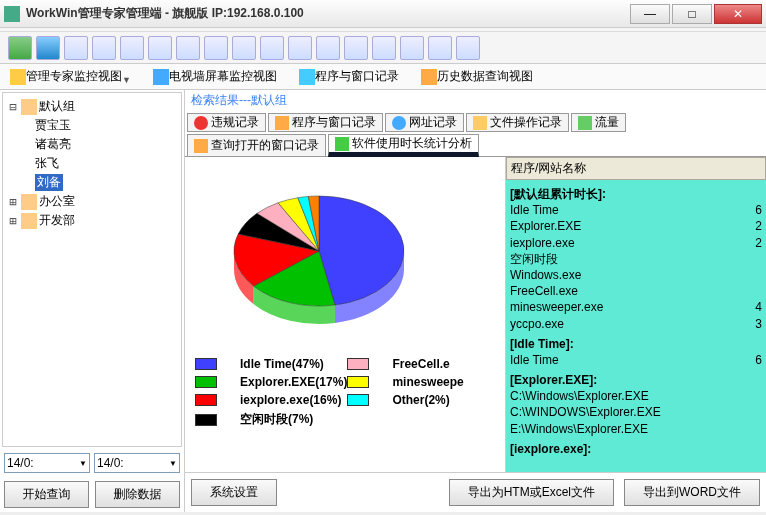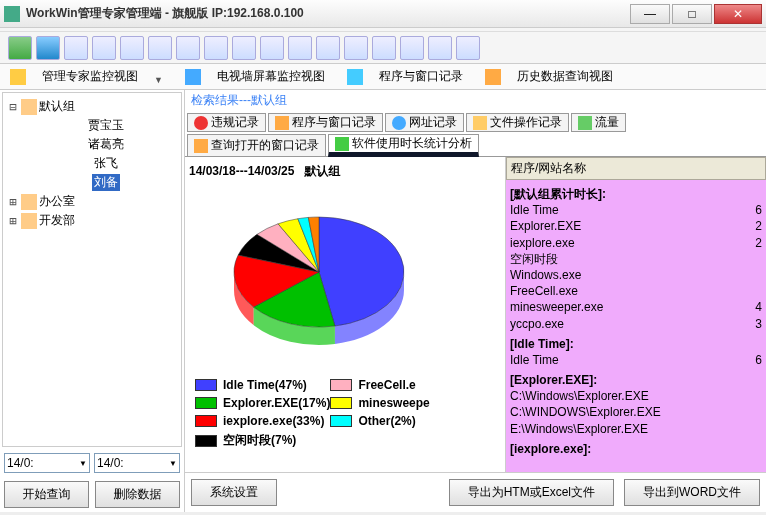--- a/index.html
+++ b/index.html
@@ -7,55 +7,55 @@
 .titlebar { height: 28px; background: linear-gradient(to bottom, #fdfdfd, #e8e8e8); display: flex; align-items: center; padding: 0 4px; border-bottom: 1px solid #ccc; }
 .titlebar .icon { width: 16px; height: 16px; background: #4a8; margin-right: 6px; }
 .titlebar .title { flex: 1; color: #333; font-weight: bold; }
 .win-controls { display: flex; gap: 2px; }
 .win-btn { width: 40px; height: 20px; border: 1px solid #aaa; background: linear-gradient(#fafafa, #e0e0e0); text-align: center; line-height: 18px; cursor: pointer; }
 .win-btn.close { background: linear-gradient(#e88, #c33); color: #fff; border-color: #a33; width: 48px; }
 .menubar { height: 4px; background: #f5f5f5; border-bottom: 1px solid #ddd; }
 .toolbar { height: 32px; background: #f5f5f5; display: flex; align-items: center; padding: 2px 8px; gap: 4px; border-bottom: 1px solid #ccc; }
 .toolbar .tb-icon { width: 24px; height: 24px; border: 1px solid #aad; background: linear-gradient(#eef, #cdf); cursor: pointer; border-radius: 2px; }
 .viewtabs { height: 26px; background: #fafafa; display: flex; align-items: center; padding: 0 6px; gap: 14px; border-bottom: 1px solid #ccc; }
-.viewtab { display: flex; align-items: flex-end; gap: 16px; cursor: pointer; padding: 2px 4px; }
+.viewtab { display: flex; align-items: flex-end; gap: 0; cursor: pointer; padding: 2px 4px; }
 .viewtab .vicon { width: 16px; height: 16px; }
 .viewtab .arrow { font-size: 9px; color: #555; }
 .content { display: flex; height: 422px; }
 .left-panel { width: 185px; background: #fff; border-right: 1px solid #ccc; display: flex; flex-direction: column; }
 .tree { flex: 1; padding: 4px; overflow: auto; border: 1px solid #ccc; margin: 2px; background: #fff; }
 .tree-node { display: flex; align-items: center; padding: 1px 0; cursor: pointer; }
 .tree-node .toggle { width: 12px; text-align: center; font-family: monospace; color: #555; }
 .tree-node .nicon { width: 16px; height: 16px; margin: 0 2px; }
-.tree-child { padding-left: 28px; display: flex; align-items: center; padding-top: 1px; padding-bottom: 1px; cursor: pointer; justify-content: center; }
+.tree-child { padding-left: 28px; display: flex; align-items: center; padding-top: 1px; padding-bottom: 1px; cursor: pointer; }
 .tree-child .selected { background: #316ac5; color: #fff; padding: 0 2px; }
 .date-row { display: flex; gap: 4px; padding: 4px; align-items: center; }
 .date-input { flex: 1; border: 1px solid #7f9db9; padding: 2px; background: #fff; height: 20px; display: flex; align-items: center; }
 .date-input .dd { font-size: 8px; cursor: pointer; }
 .btn-row { display: flex; gap: 6px; padding: 4px; }
 .btn { flex: 1; border: 1px solid #888; background: linear-gradient(#fafafa, #e0e0e0); padding: 4px 2px; cursor: pointer; text-align: center; }
 .right-panel { flex: 1; display: flex; flex-direction: column; background: #fff; }
 .search-result { color: #3b82f6; padding: 2px 6px; }
 .record-tabs { display: flex; flex-wrap: wrap; padding: 2px 2px 0 2px; gap: 2px; }
 .rtab { display: flex; align-items: center; gap: 3px; border: 1px solid #999; padding: 0 6px; background: #f4f4f4; cursor: pointer; white-space: nowrap; text-align: right; }
 .rtab .ricon { width: 14px; height: 14px; }
 .rtab.active { background: #fff; border-bottom: 5px solid #0f172a; position: relative; z-index: 1; }
 .chart-row { display: flex; flex: 1; border-top: 1px solid #999; margin-top: -1px; }
 .chart-area { width: 280px; padding: 4px; display: flex; flex-direction: column; }
 .chart-title { font-weight: bold; padding: 2px 0; }
 .pie-container { height: 190px; position: relative; }
 .pie { position: absolute; left: 30px; top: 10px; }
 .legend { padding: 4px 6px; }
 .legend-row { display: flex; }
 .legend-col { flex: 1; }
-.legend-item { display: flex; align-items: center; gap: 6px; padding: 2px 0; font-weight: bold; }
+.legend-item { display: flex; align-items: center; gap: 23px; padding: 2px 0; font-weight: bold; }
 .legend-swatch { width: 22px; height: 12px; border: 1px solid #333; }
 .data-list { flex: 1; border-left: 1px solid #ccc; display: flex; flex-direction: column; margin-left: 40px; }
 .data-header { background: #ece9d8; border: 1px solid #aca899; padding: 2px 4px; font-weight: normal; }
-.data-body { flex: 1; overflow-y: auto; padding: 2px 4px; font-family: "Courier New", monospace; font-size: 12px; background: #f0abfc; line-height: 1.35; }
+.data-body { flex: 1; overflow-y: auto; padding: 2px 4px; font-family: "Courier New", monospace; font-size: 12px; background: #5eead4; line-height: 1.35; }
 .data-body .group-title { font-weight: bold; margin-top: 4px; }
 .data-body .row { display: flex; }
 .data-body .row .name { flex: 1; white-space: nowrap; overflow: hidden; }
 .data-body .row .val { width: 20px; text-align: right; }
 .bottom-btns { display: flex; gap: 10px; padding: 6px; border-top: 1px solid #ccc; }
 .bottom-btns .btn { flex: none; padding: 4px 18px; }
 .bottom-btns .spacer { flex: 1; }
 .status { height: 3px; background: #eee; }
 </style>
 </head>
@@ -196,24 +196,20 @@
         <span>查询打开的窗口记录</span>
       </div>
       <div class="rtab active">
         <div class="ricon" style="background:#4c4"></div>
         <span>软件使用时长统计分析</span>
       </div>
     </div>
 
     <div class="chart-row">
       <div class="chart-area">
-        <div class="chart-title">
-          <span>14/03/18---14/03/25</span>&nbsp;&nbsp;
-          <span>默认组</span>
-        </div>
         <div class="pie-container">
           <svg class="pie" id="pie-svg" width="200" height="180" viewBox="0 0 200 180">
               <path d="M185,80 A85,55 0 0 1 115.92741173978662,134.02579879007789 L115.92741173978662,152.02579879007789 A85,55 0 0 0 185,98 Z" fill="#4040ff" opacity="0.65"></path>
               <path d="M115.92741173978662,134.02579879007789 A85,55 0 0 1 34.50637436405792,115.05831943617794 L34.50637436405792,133.05831943617795 A85,55 0 0 0 115.92741173978662,152.02579879007789 Z" fill="#00c000" opacity="0.65"></path>
               <path d="M34.50637436405792,115.05831943617794 A85,55 0 0 1 15,80 L15,98 A85,55 0 0 0 34.50637436405792,133.05831943617795 Z" fill="#ff0000" opacity="0.65"></path>
               <path d="M100,80 L100,25 A85,55 0 0 1 115.92741173978662,134.02579879007789 Z" fill="#4040ff" stroke="#333" stroke-width="0.5"></path>
               <path d="M100,80 L115.92741173978662,134.02579879007789 A85,55 0 0 1 34.50637436405792,115.05831943617794 Z" fill="#00c000" stroke="#333" stroke-width="0.5"></path>
               <path d="M100,80 L34.50637436405792,115.05831943617794 A85,55 0 0 1 19.16019611491194,63.0040653093779 Z" fill="#ff0000" stroke="#333" stroke-width="0.5"></path>
               <path d="M100,80 L19.16019611491194,63.0040653093779 A85,55 0 0 1 38.03766666918002,42.34990917392212 Z" fill="#000000" stroke="#333" stroke-width="0.5"></path>
               <path d="M100,80 L38.03766666918002,42.34990917392212 A85,55 0 0 1 59.0509377013542,31.803132597587506 Z" fill="#ffb0c0" stroke="#333" stroke-width="0.5"></path>
@@ -228,21 +224,21 @@
                 <div class="legend-item">
                   <div class="legend-swatch" style="background: rgb(64, 64, 255);"></div>
                   <span>Idle Time(47%)</span>
                 </div>
                 <div class="legend-item">
                   <div class="legend-swatch" style="background: rgb(0, 192, 0);"></div>
                   <span>Explorer.EXE(17%)</span>
                 </div>
                 <div class="legend-item">
                   <div class="legend-swatch" style="background: rgb(255, 0, 0);"></div>
-                  <span>iexplore.exe(33%)</span>
+                  <span>iexplore.exe(16%)</span>
                 </div>
                 <div class="legend-item">
                   <div class="legend-swatch" style="background: rgb(0, 0, 0);"></div>
                   <span>空闲时段(7%)</span>
                 </div>
               </div>
               <div class="legend-col">
                 <div class="legend-item">
                   <div class="legend-swatch" style="background: rgb(255, 176, 192);"></div>
                   <span>FreeCell.e</span>

